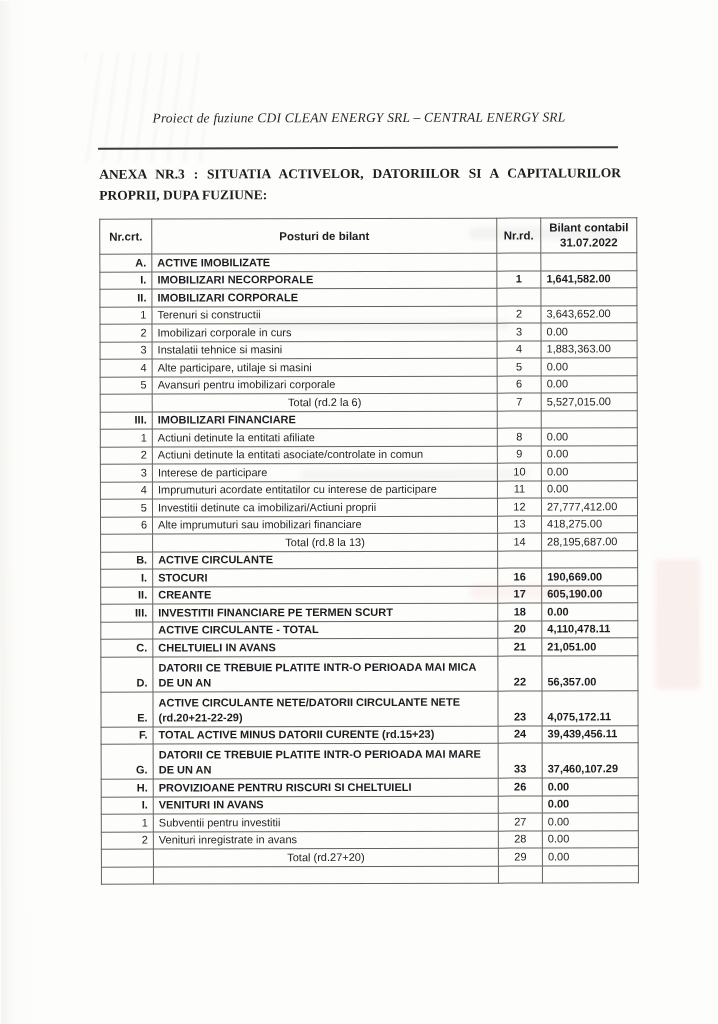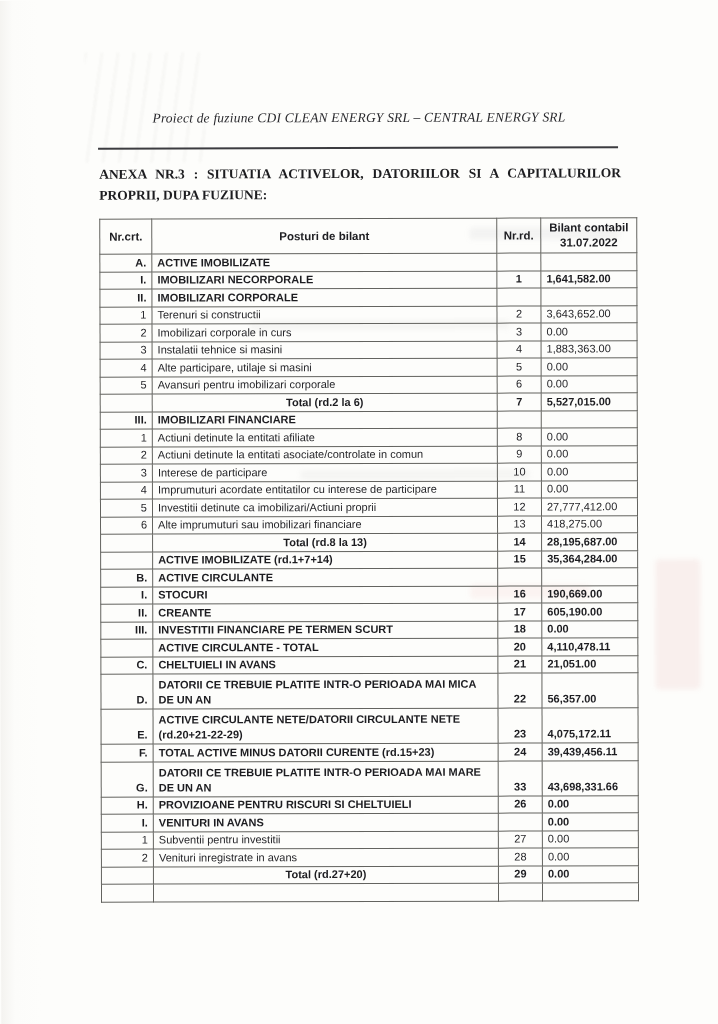--- a/index.html
+++ b/index.html
@@ -57,21 +57,21 @@
   table.balance thead th{
     font-weight:bold;text-align:center;vertical-align:middle;
     height:34px;font-size:11.5px;color:#1e1e22;
   }
   table.balance td{height:16.5px;vertical-align:middle;}
   td.crt{text-align:right;padding-right:6px;}
   td.label{text-align:left;padding-left:7px;margin-left:6px;}
   td.rd{text-align:center;}
   td.val{text-align:left;padding-right:4px;}
   .s-b{font-weight:bold;color:#1d1d21;}
-  .s-t{font-weight:bold;color:#1d1d21;}
+  .s-t{font-weight:normal;color:#1d1d21;}
   td.label.s-t{text-align:center;}
   tr.tall td{height:33px;vertical-align:bottom;padding-bottom:1px;}
   tr.tall td.label{vertical-align:bottom;}
 </style>
 </head>
 <body>
 
 <div class="sheet">
   <div class="streaks"></div>
   <div class="bleed g1"></div>
@@ -203,26 +203,20 @@
           <td class="rd s-n">13</td>
           <td class="val s-n">418,275.00</td>
         </tr>
         <tr>
           <td class="crt s-t"></td>
           <td class="label s-t">Total (rd.8 la 13)</td>
           <td class="rd s-t">14</td>
           <td class="val s-t">28,195,687.00</td>
         </tr>
         <tr>
-          <td class="crt s-b"></td>
-          <td class="label s-b">ACTIVE IMOBILIZATE (rd.1+7+14)</td>
-          <td class="rd s-b">15</td>
-          <td class="val s-b">35,364,284.00</td>
-        </tr>
-        <tr>
           <td class="crt s-b">B.</td>
           <td class="label s-b">ACTIVE CIRCULANTE</td>
           <td class="rd s-b"></td>
           <td class="val s-b"></td>
         </tr>
         <tr>
           <td class="crt s-b">I.</td>
           <td class="label s-b">STOCURI</td>
           <td class="rd s-b">16</td>
           <td class="val s-b">190,669.00</td>
@@ -266,21 +260,21 @@
         <tr>
           <td class="crt s-b">F.</td>
           <td class="label s-b">TOTAL ACTIVE MINUS DATORII CURENTE (rd.15+23)</td>
           <td class="rd s-b">24</td>
           <td class="val s-b">39,439,456.11</td>
         </tr>
         <tr class="tall">
           <td class="crt s-b">G.</td>
           <td class="label s-b">DATORII CE TREBUIE PLATITE INTR-O PERIOADA MAI MARE DE UN AN</td>
           <td class="rd s-b">33</td>
-          <td class="val s-b">43,698,331.66</td>
+          <td class="val s-b">37,460,107.29</td>
         </tr>
         <tr>
           <td class="crt s-b">H.</td>
           <td class="label s-b">PROVIZIOANE PENTRU RISCURI SI CHELTUIELI</td>
           <td class="rd s-b">26</td>
           <td class="val s-b">0.00</td>
         </tr>
         <tr>
           <td class="crt s-b">I.</td>
           <td class="label s-b">VENITURI IN AVANS</td>

